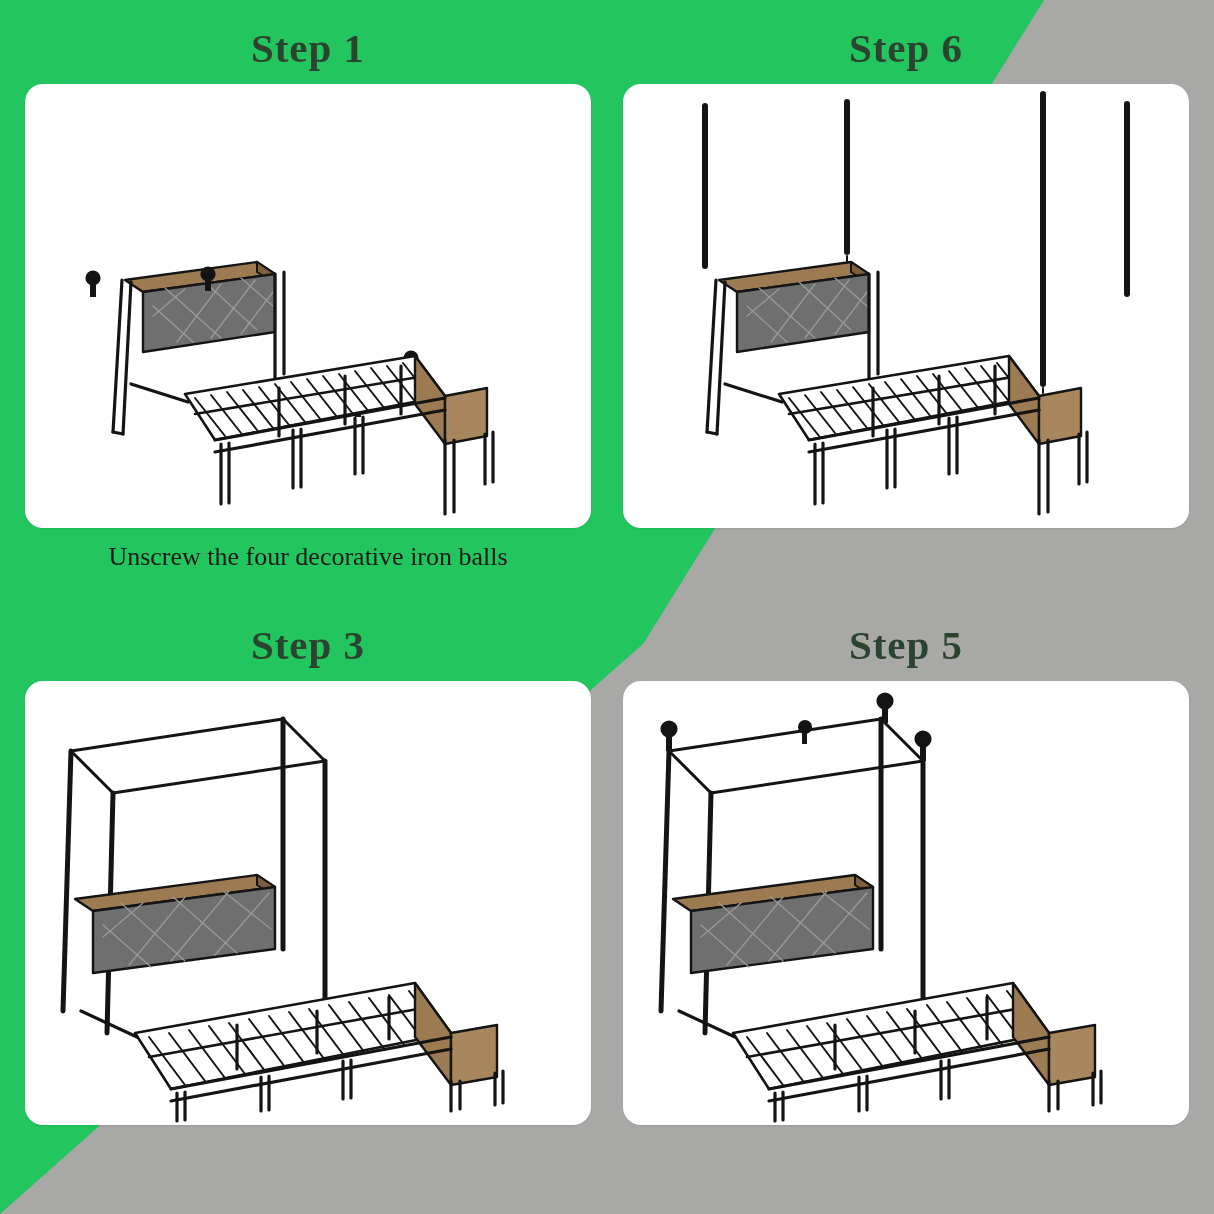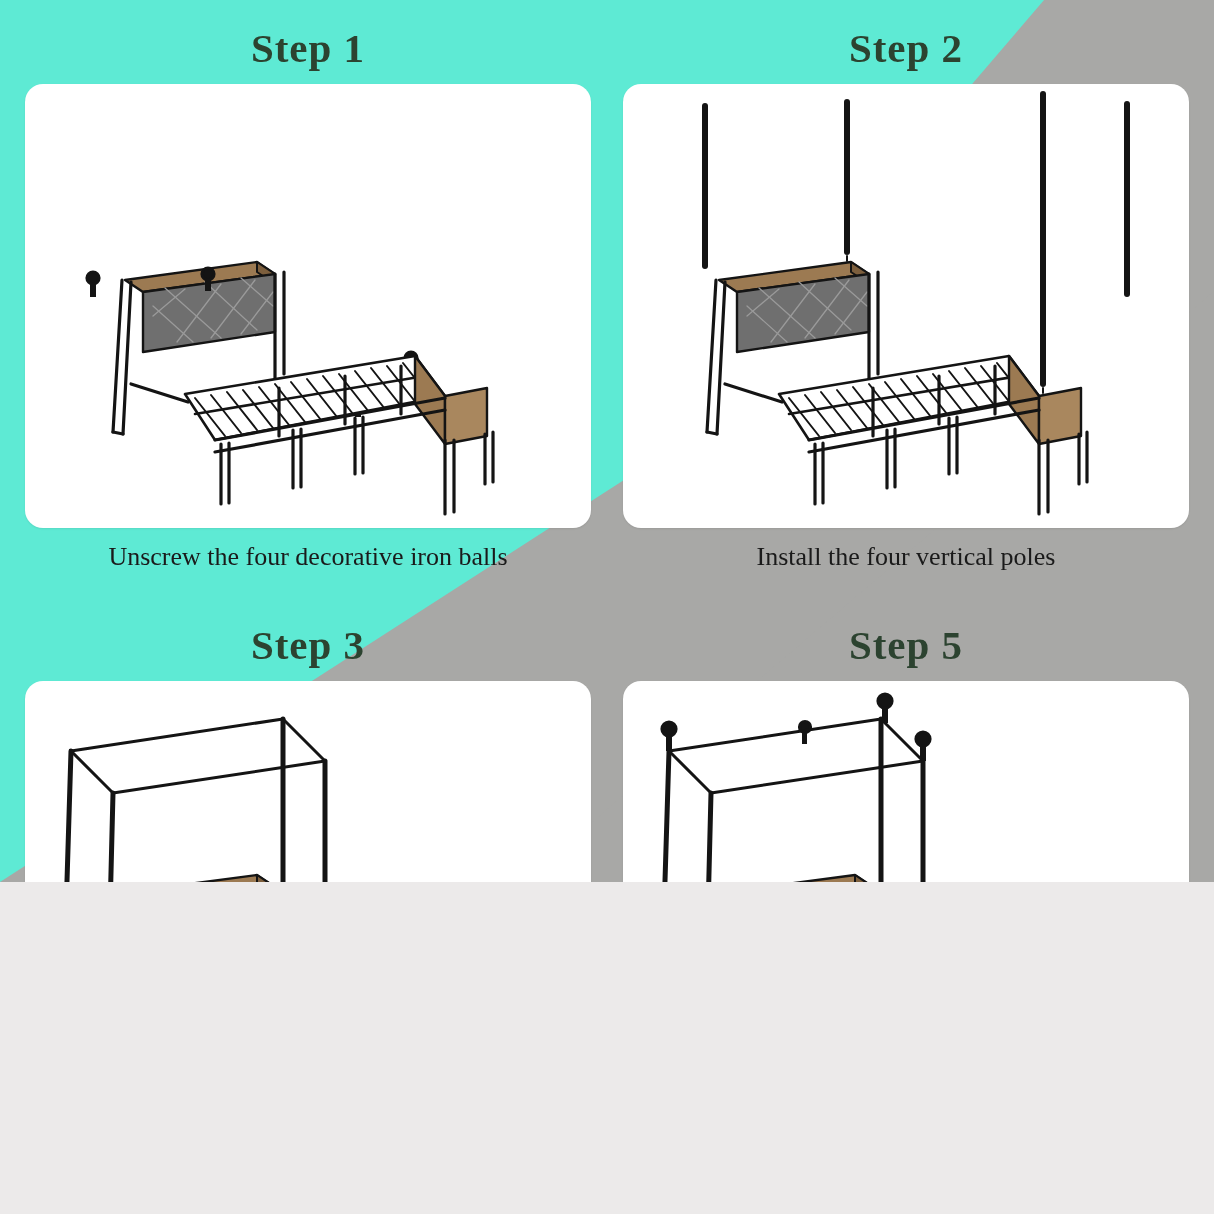--- a/index.html
+++ b/index.html
@@ -9,22 +9,22 @@
   body {
     width: 1214px;
     height: 1214px;
     font-family: "Liberation Serif", serif;
     background: #eceaea;
     overflow: hidden;
   }
   #page {
     position: relative;
     width: 1214px;
-    height: 882px;
-    background: #5eead4;
+    height: 1214px;
+    background: #22c55e;
     overflow: hidden;
   }
   
   .bg-diag {
     position: absolute;
     inset: 0;
     background: #a8a8a6;
     clip-path: polygon(100% 0%, 100% 100%, 0% 100%, 0% 100%, 53% 53%, 86% 0%);
     z-index: 0;
   }
@@ -178,21 +178,21 @@
             <line x1="376" y1="282" x2="376" y2="330"></line>
 
             <line x1="106" y1="300" x2="163" y2="318"></line>
           </g>
         </svg>
       </div>
       <div class="caption">Unscrew the four decorative iron balls</div>
     </div>
 
     <div class="panel">
-      <div class="step-title">Step 2</div>
+      <div class="step-title">Step 6</div>
       <div class="card">
         <svg viewBox="0 0 566 444" xmlns="http://www.w3.org/2000/svg">
           <g fill="none" stroke="#141414" stroke-width="3.2" stroke-linecap="round" stroke-linejoin="round">
 
             <g stroke-width="6">
               <line x1="82" y1="22" x2="82" y2="182"></line>
               <line x1="224" y1="18" x2="224" y2="168"></line>
               <line x1="420" y1="10" x2="420" y2="300"></line>
               <line x1="504" y1="20" x2="504" y2="210"></line>
             </g>
@@ -256,21 +256,20 @@
             <line x1="272" y1="345" x2="272" y2="403"></line>
             <line x1="326" y1="334" x2="326" y2="390"></line>
             <line x1="334" y1="333" x2="334" y2="389"></line>
             <line x1="250" y1="304" x2="250" y2="352"></line>
             <line x1="316" y1="292" x2="316" y2="340"></line>
             <line x1="372" y1="282" x2="372" y2="330"></line>
             <line x1="102" y1="300" x2="159" y2="318"></line>
           </g>
         </svg>
       </div>
-      <div class="caption">Install the four vertical poles</div>
     </div>
 
     <div class="panel">
       <div class="step-title">Step 3</div>
       <div class="card">
         <svg viewBox="0 0 566 444" xmlns="http://www.w3.org/2000/svg">
           <g fill="none" stroke="#141414" stroke-width="3.2" stroke-linecap="round" stroke-linejoin="round">
 
             <g stroke-width="3">
               <line x1="46" y1="70" x2="258" y2="38"></line>

